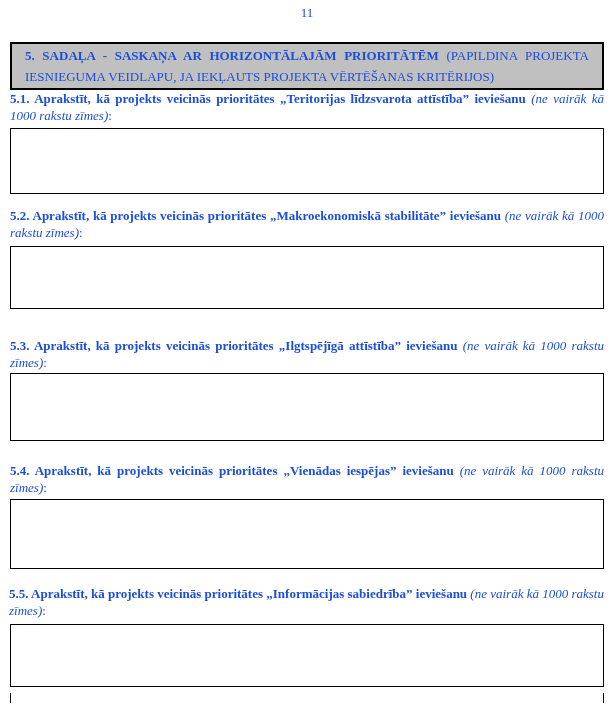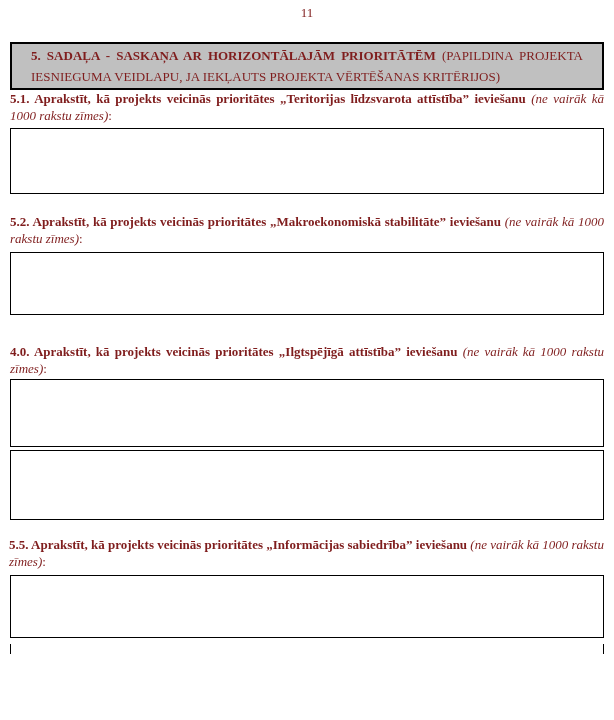--- a/index.html
+++ b/index.html
@@ -1,37 +1,37 @@
 <!DOCTYPE html>
 <html><head>
 <meta charset="utf-8">
 <style>
   html, body { margin: 0; padding: 0; }
   .page {
     position: relative;
     width: 614px;
     height: 720px;
     background: #ffffff;
-    color: #7f1d1d;
+    color: #1d4ed8;
     font-family: "Liberation Serif", serif;
     overflow: hidden;
     box-sizing: border-box;
   }
   .page-number {
     padding-top: 4px;
     height: 18px;
     line-height: 18px;
     text-align: center;
     font-size: 13px;
   }
   .header-banner {
     margin: 20px 10px 0 10px;
     border: 2px solid #000000;
     background: #c0c0c0;
-    padding: 1px 19px;
+    padding: 1px 13px;
     font-size: 13px;
     line-height: 21px;
     text-align: justify;
     box-sizing: border-box;
   }
   .header-banner .t-bold { font-weight: bold; }
   .header-banner .t-reg  { font-weight: normal; }
   .q {
     margin: 0 10px;
     font-size: 13px;
@@ -44,21 +44,21 @@
   .box {
     margin: 0 10px;
     border: 1.5px solid #000000;
     background: #ffffff;
     box-sizing: border-box;
     font-size: 13px;
     padding: 2px 4px;
   }
   .sec1 .q {  }
   .sec1 .box { margin-top: 4px; height: 66px; }
-  .sec2 .q { margin-top: 19px; }
+  .sec2 .q { margin-top: 13px; }
   .sec2 .box { margin-top: 5px; height: 63px; }
   .sec3 .q { margin-top: 28px; }
   .sec3 .box { margin-top: 2px; height: 68px; }
   .sec4 .q { margin-top: 21px; }
   .sec4 .box { margin-top: 3px; height: 70px; }
   .sec5 .q { margin-top: 16px; margin-left: 9px; }
   .sec5 .box { margin-top: 5px; height: 63px; }
   .next-box-hint {
     margin: 6px 10px 0 10px;
     height: 10px;
@@ -81,25 +81,26 @@
     <p class="q"><span class="p-bold">5.1. Aprakstīt, kā projekts veicinās prioritātes „Teritorijas līdzsvarota attīstība” ieviešanu </span><span class="p-ital">(ne vairāk kā 1000 rakstu zīmes)</span><span class="p-suffix">:</span></p>
     <div class="box"></div>
   </div>
 
   <div class="section sec2">
     <p class="q"><span class="p-bold">5.2. Aprakstīt, kā projekts veicinās prioritātes „Makroekonomiskā stabilitāte” ieviešanu </span><span class="p-ital">(ne vairāk kā 1000 rakstu zīmes)</span><span class="p-suffix">:</span></p>
     <div class="box"></div>
   </div>
 
   <div class="section sec3">
-    <p class="q"><span class="p-bold">4.0. Aprakstīt, kā projekts veicinās prioritātes „Ilgtspējīgā attīstība” ieviešanu </span><span class="p-ital">(ne vairāk kā 1000 rakstu zīmes)</span><span class="p-suffix">:</span></p>
+    <p class="q"><span class="p-bold">5.3. Aprakstīt, kā projekts veicinās prioritātes „Ilgtspējīgā attīstība” ieviešanu </span><span class="p-ital">(ne vairāk kā 1000 rakstu zīmes)</span><span class="p-suffix">:</span></p>
     <div class="box"></div>
   </div>
 
   <div class="section sec4">
+    <p class="q"><span class="p-bold">5.4. Aprakstīt, kā projekts veicinās prioritātes „Vienādas iespējas” ieviešanu </span><span class="p-ital">(ne vairāk kā 1000 rakstu zīmes)</span><span class="p-suffix">:</span></p>
     <div class="box"></div>
   </div>
 
   <div class="section sec5">
     <p class="q"><span class="p-bold">5.5. Aprakstīt, kā projekts veicinās prioritātes „Informācijas sabiedrība” ieviešanu </span><span class="p-ital">(ne vairāk kā 1000 rakstu zīmes)</span><span class="p-suffix">:</span></p>
     <div class="box"></div>
   </div>
 
   <div class="next-box-hint"></div>
 

